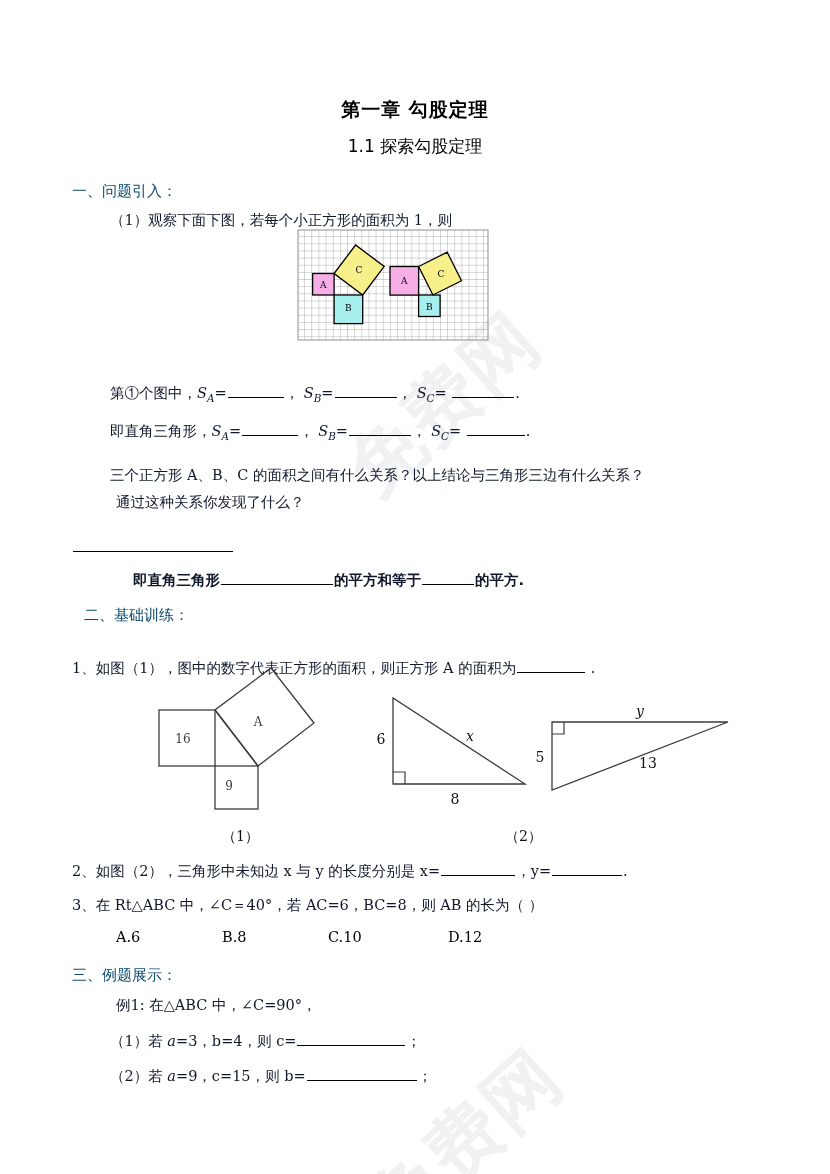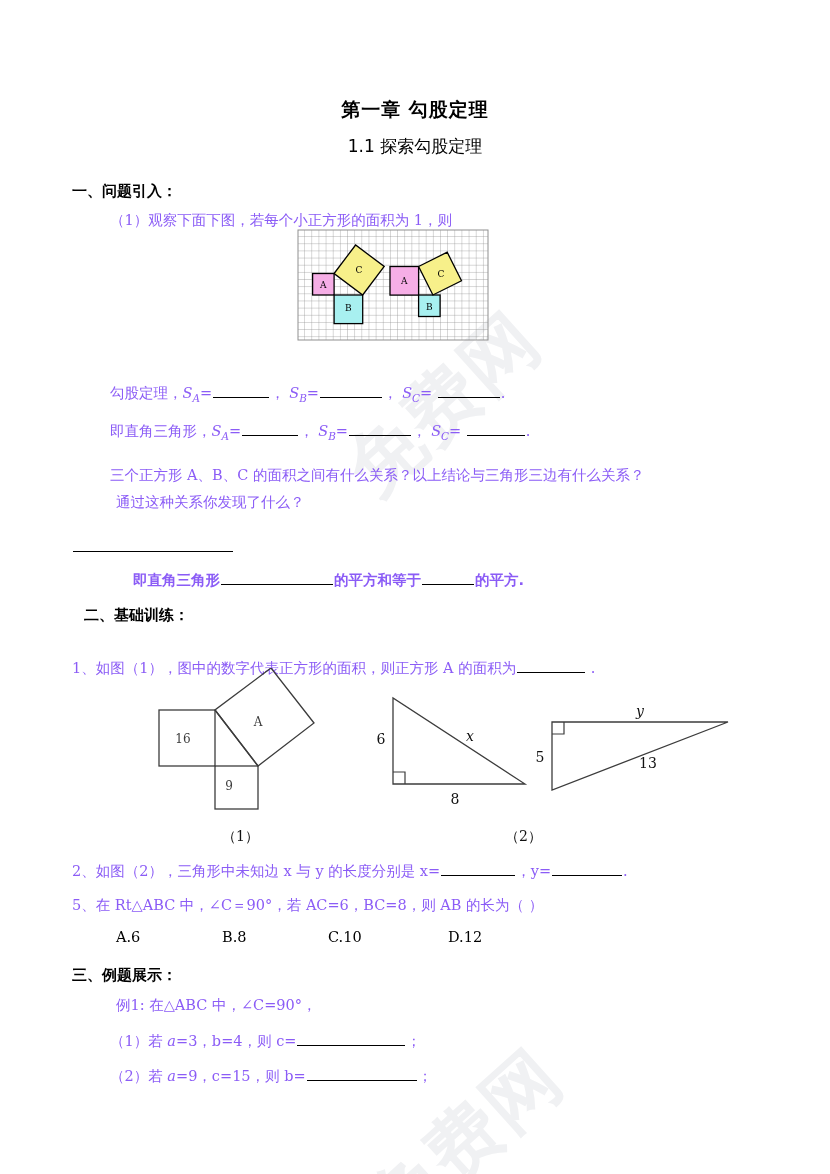--- a/index.html
+++ b/index.html
@@ -66,28 +66,28 @@
     left: 0;
     top: 135px;
     width: 830px;
     text-align: center;
     font-size: 17px;
     color: #000;
   }
   .sec-head {
     position: absolute;
     font-size: 15px;
-    font-weight: bold;
-    color: #000000;
+    font-weight: normal;
+    color: #0c4a6e;
     white-space: nowrap;
   }
   .para {
     position: absolute;
     font-size: 14.5px;
-    color: #8b5cf6;
+    color: #0f172a;
     white-space: nowrap;
     font-family: "DejaVu Serif", "Liberation Serif", serif;
   }
   .para.sans {
     font-family: "DejaVu Sans", "Liberation Sans", sans-serif;
   }
   .it {
     font-style: italic;
     font-family: "DejaVu Serif", "Liberation Serif", serif;
   }
@@ -169,21 +169,21 @@
       <text x="107.3" y="55" font-family="DejaVu Serif, serif" font-size="9" text-anchor="middle" fill="#000">A</text>
 
       <rect x="121.6" y="66" width="21.5" height="21.5" fill="#a8f0f0" stroke="#000" stroke-width="1.3"></rect>
       <text x="132.3" y="81" font-family="DejaVu Serif, serif" font-size="9" text-anchor="middle" fill="#000">B</text>
 
       <polygon points="121.6,37.5 150.2,23.2 164.5,51.8 135.9,66" fill="#f7f08a" stroke="#000" stroke-width="1.3"></polygon>
       <text x="144" y="48" font-family="DejaVu Serif, serif" font-size="9" text-anchor="middle" fill="#000">C</text>
     </svg>
 
     <div class="para" style="left:110px; top:383px;">
-      <span>勾股定理，</span><span class="it">S</span><span class="sub">A</span><span>=</span><span class="blank" style="width:56px;"></span><span>，</span>
+      <span>第①个图中，</span><span class="it">S</span><span class="sub">A</span><span>=</span><span class="blank" style="width:56px;"></span><span>，</span>
       <span class="it">S</span><span class="sub">B</span><span>=</span><span class="blank" style="width:62px;"></span><span>，</span>
       <span class="it">S</span><span class="sub">C</span><span>=</span> <span class="blank" style="width:62px;"></span><span>.</span>
     </div>
 
     <div class="para" style="left:110px; top:421px;">
       <span>即直角三角形，</span><span class="it">S</span><span class="sub">A</span><span>=</span><span class="blank" style="width:56px;"></span><span>，</span>
       <span class="it">S</span><span class="sub">B</span><span>=</span><span class="blank" style="width:62px;"></span><span>，</span>
       <span class="it">S</span><span class="sub">C</span><span>=</span> <span class="blank" style="width:58px;"></span><span>.</span>
     </div>
 
@@ -231,21 +231,21 @@
       <text x="10" y="72" font-family="DejaVu Serif, serif" font-size="14" text-anchor="middle" fill="#111">5</text>
       <text x="110" y="26" font-family="DejaVu Serif, serif" font-size="14" font-style="italic" text-anchor="middle" fill="#111">y</text>
       <text x="118" y="78" font-family="DejaVu Serif, serif" font-size="14" text-anchor="middle" fill="#111">13</text>
     </svg>
     <div class="cap" style="left:505px; top:828px;">（2）</div>
 
     <div class="para" style="left:72px; top:861px;">
       <span>2、如图（2），三角形中未知边 x 与 y 的长度分别是 x=</span><span class="blank" style="width:74px;"></span><span>，y=</span><span class="blank" style="width:70px;"></span><span>.</span>
     </div>
 
-    <div class="para" style="left:72px; top:896px;">5、在 Rt△ABC 中，∠C＝90°，若 AC=6，BC=8，则 AB 的长为（      ）</div>
+    <div class="para" style="left:72px; top:896px;">3、在 Rt△ABC 中，∠C＝40°，若 AC=6，BC=8，则 AB 的长为（      ）</div>
 
     <div class="opt" style="left:116px; top:929px;">A.6</div>
     <div class="opt" style="left:222px; top:929px;">B.8</div>
     <div class="opt" style="left:328px; top:929px;">C.10</div>
     <div class="opt" style="left:448px; top:929px;">D.12</div>
 
     <div class="sec-head" style="left:72px; top:966px;">三、例题展示：</div>
     <div class="para" style="left:72px; top:996px;margin-left:44px;">例1: 在△ABC 中，∠C=90°，</div>
 
     <div class="para" style="left:110px; top:1031px;">

